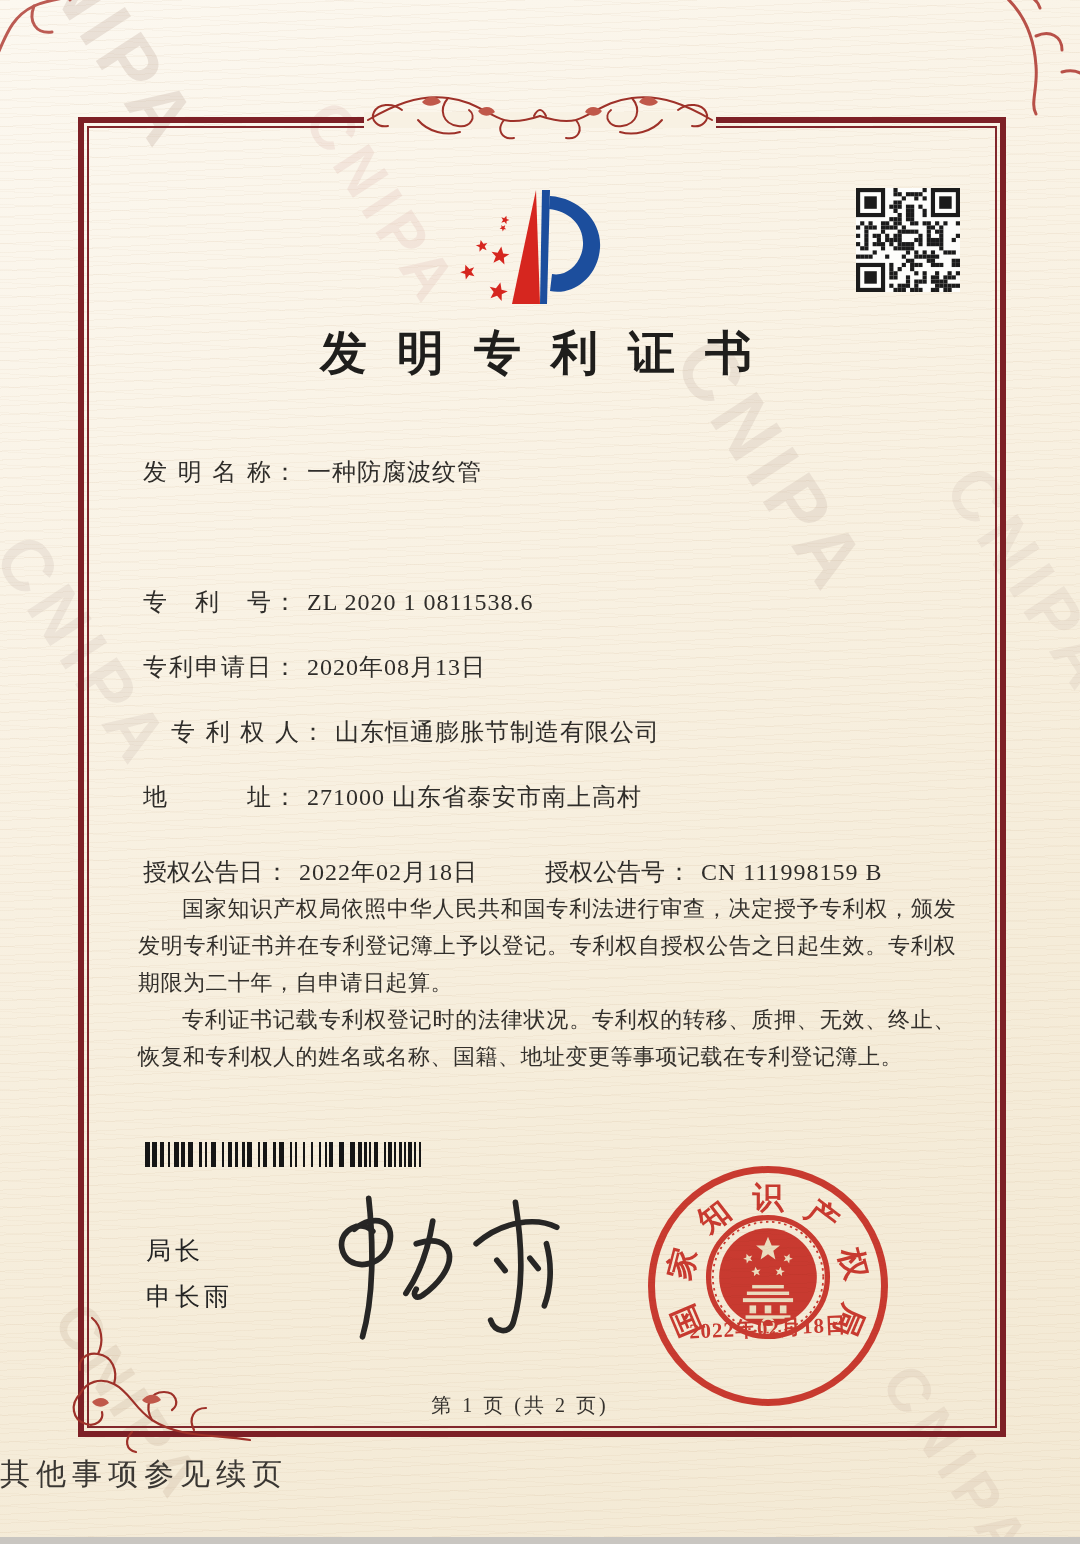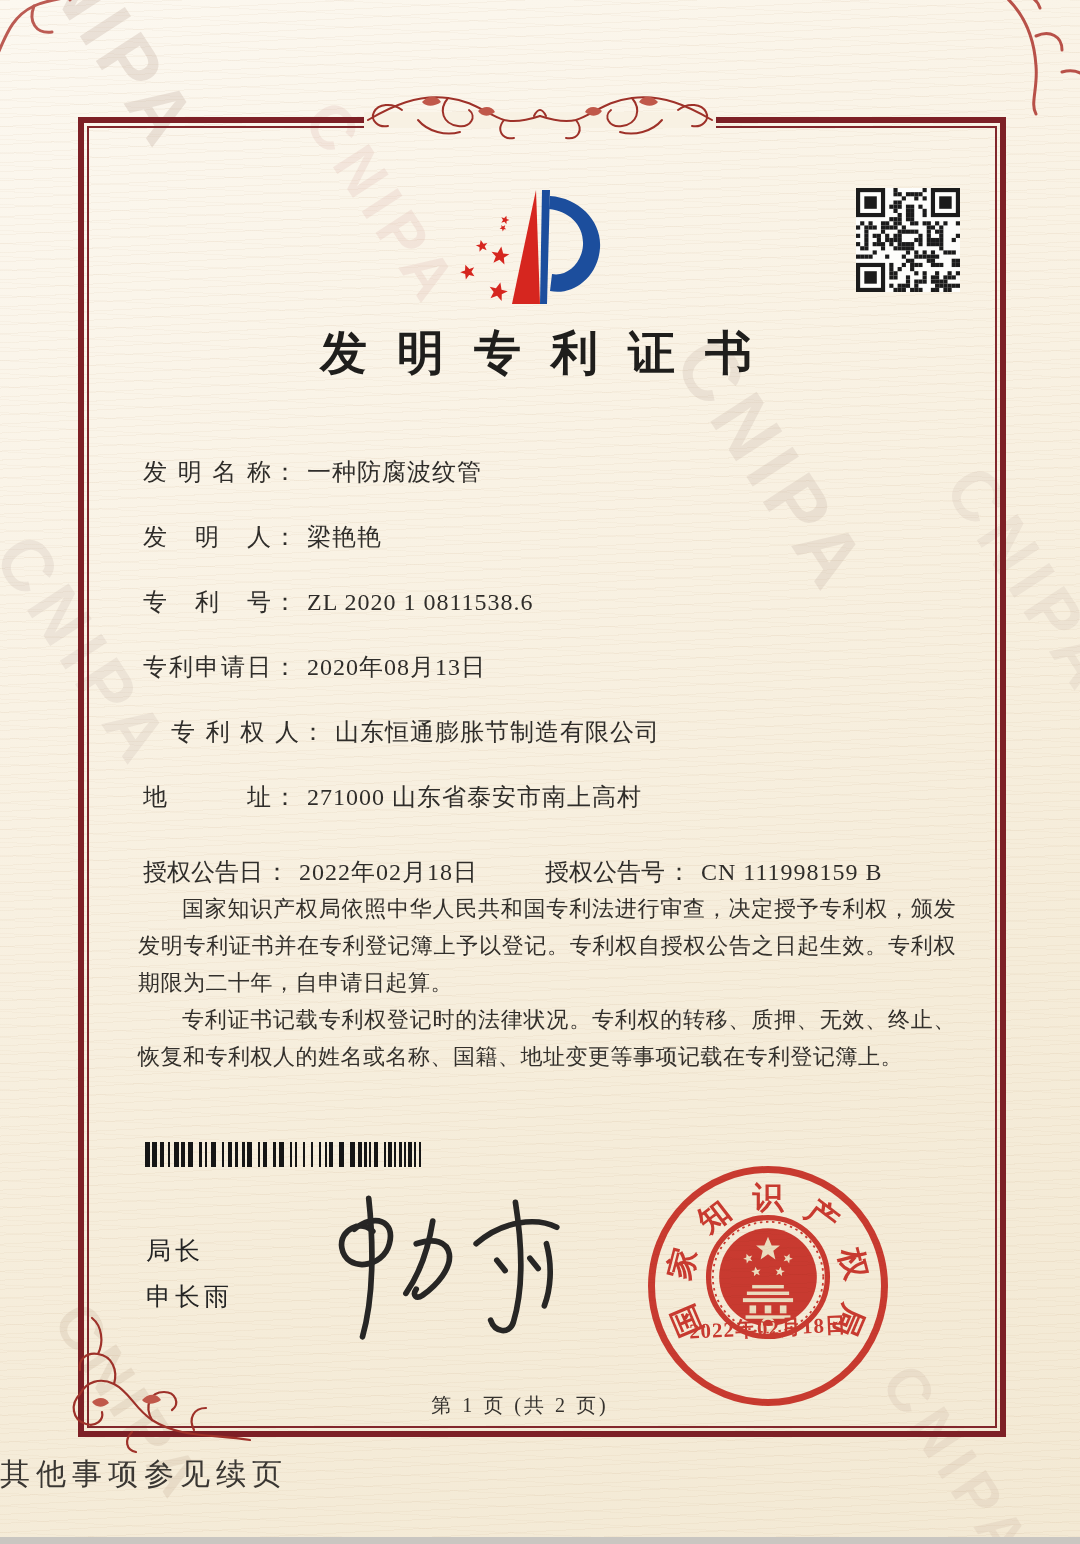--- a/index.html
+++ b/index.html
@@ -384,23 +384,20 @@
         <rect x="0" y="74.88" width="29.12" height="29.12" fill="#1b1b1b"></rect>
         <rect x="4.16" y="79.04" width="20.8" height="20.8" fill="#fdfdfb"></rect>
         <rect x="8.32" y="83.2" width="12.48" height="12.48" fill="#1b1b1b"></rect>
       </svg></div>
 
   <div class="title">发明专利证书</div>
 
   <div class="row r0">
     <span class="flabel">发明名称</span><span class="colon">：</span><span class="val">一种防腐波纹管</span>
   </div>
-  <div class="row r1">
-    <span class="flabel">发明人</span><span class="colon">：</span><span class="val">梁艳艳</span>
-  </div>
   <div class="row r2">
     <span class="flabel">专利号</span><span class="colon">：</span><span class="val">ZL 2020 1 0811538.6</span>
   </div>
   <div class="row r3">
     <span class="flabel">专利申请日</span><span class="colon">：</span><span class="val">2020年08月13日</span>
   </div>
   <div class="row r4">
     <span class="flabel">专利权人</span><span class="colon">：</span><span class="val">山东恒通膨胀节制造有限公司</span>
   </div>
   <div class="row r5">

